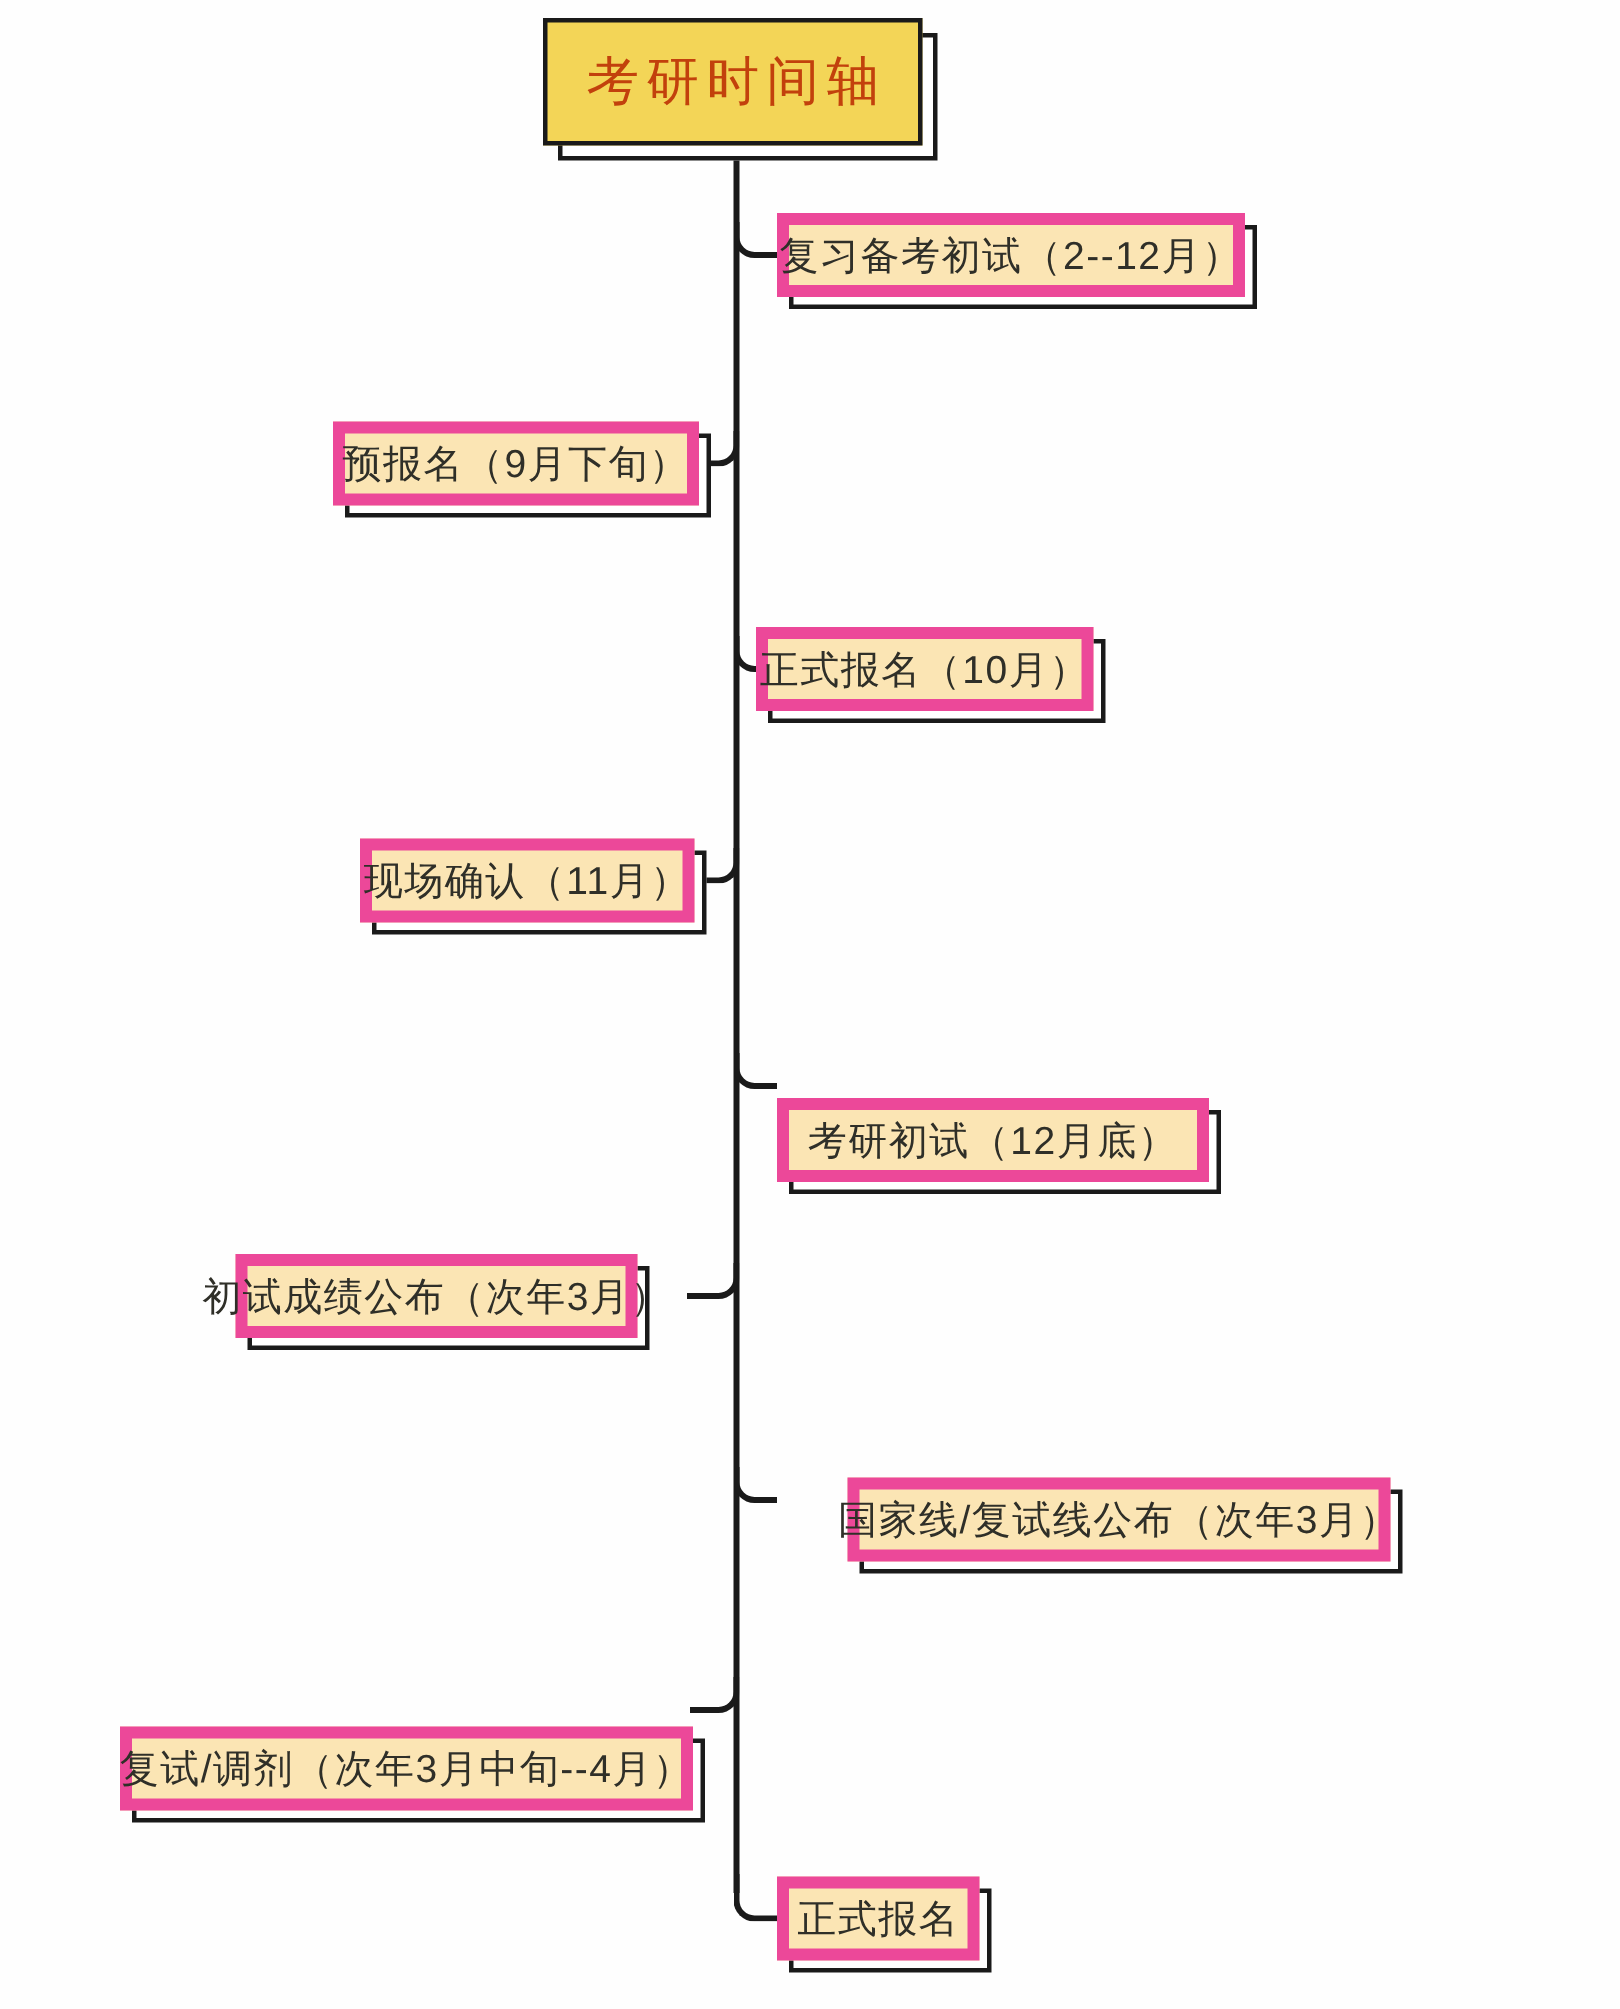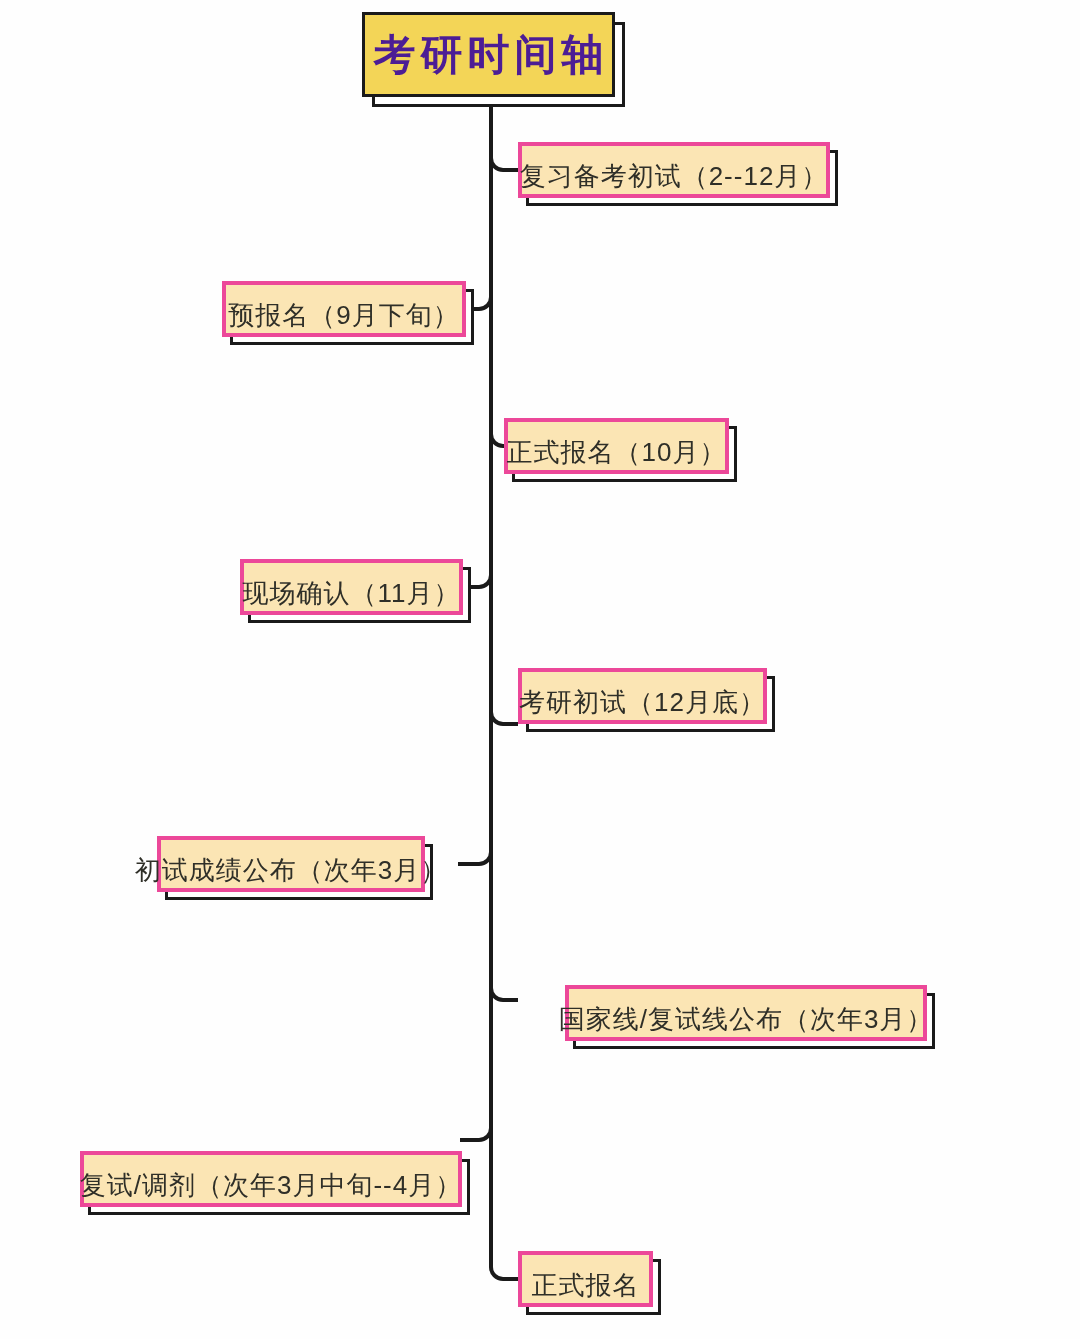--- a/index.html
+++ b/index.html
@@ -50,23 +50,23 @@
     border: 3px solid #1a1a1a;
   }
   .title-node .face {
     position: relative;
     width: 100%; height: 100%;
     background: #f3d557;
     border: 3px solid #1a1a1a;
     display: flex; align-items: center; justify-content: center;
   }
   .title-node .face span {
-    color: #4c1d95;
-    font-size: 42px;
-    font-weight: bold;
+    color: #c2410c;
+    font-size: 35px;
+    font-weight: normal;
     letter-spacing: 5px;
     padding-left: 5px;
     white-space: nowrap;
   }
 
   
   .node {
     position: absolute;
     height: 56px;
   }
@@ -74,22 +74,22 @@
     position: absolute;
     left: 8px; top: 8px;
     width: 100%; height: 100%;
     background: #ffffff;
     border: 3px solid #1a1a1a;
   }
   .node .face {
     position: relative;
     width: 100%; height: 100%;
     background: #fbe5b4;
-    border: 4px solid #ec4899;
-    display: flex; align-items: flex-end; justify-content: center;
+    border: 8px solid #ec4899;
+    display: flex; align-items: center; justify-content: center;
   }
   .node .face span {
     color: #2f2f28;
     font-size: 26px;
     font-weight: 500;
     letter-spacing: 1px;
     white-space: nowrap;
   }
 </style>
 </head>
@@ -137,21 +137,21 @@
     </div>
   </div>
 
   <div class="node" style="left:240px; top:559px; width:223px;">
     <div class="shadow"></div>
     <div class="face">
       <span>现场确认（11月）</span>
     </div>
   </div>
 
-  <div class="node" style="left:518px; top:668px; width:249px;">
+  <div class="node" style="left:518px; top:732px; width:288px;">
     <div class="shadow"></div>
     <div class="face">
       <span>考研初试（12月底）</span>
     </div>
   </div>
 
   <div class="node" style="left:157px; top:836px; width:268px;">
     <div class="shadow"></div>
     <div class="face">
       <span>初试成绩公布（次年3月）</span>

